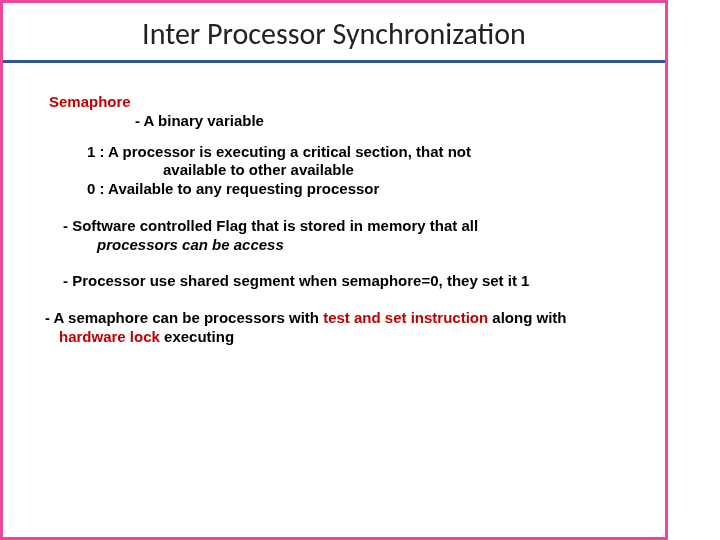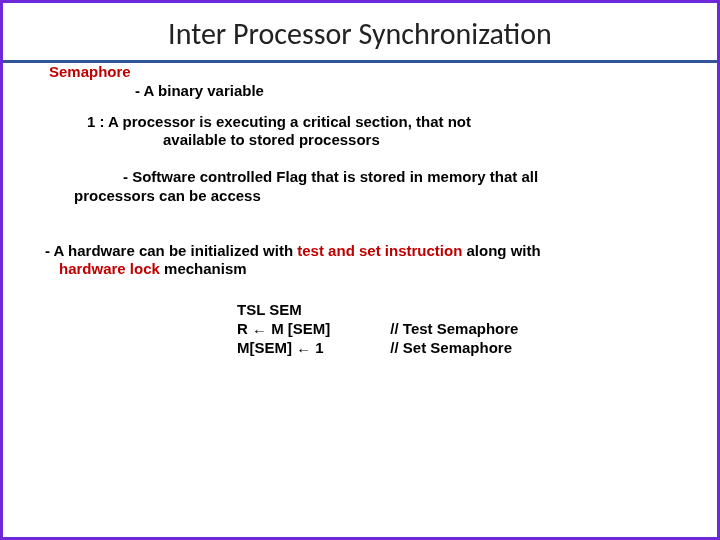--- a/index.html
+++ b/index.html
@@ -4,42 +4,42 @@
 <style>
   * { margin: 0; padding: 0; box-sizing: border-box; }
   body {
     width: 720px;
     height: 540px;
     background: #fff;
     font-family: Arial, "Helvetica Neue", Helvetica, sans-serif;
     overflow: hidden;
   }
   .slide {
-    width: 720px;
+    width: 668px;
     height: 540px;
-    border: 3px solid #6d28d9;
+    border: 3px solid #ec4899;
     background: #fff;
     position: relative;
   }
   .title {
     font-family: "Calibri Light", Calibri, Arial, sans-serif;
     font-size: 30px;
     color: #222;
     text-align: center;
     margin-top: 12px;
     font-weight: 400;
   }
   .rule {
     height: 3px;
     background: #2f5597;
     margin-top: 8px;
     width: 100%;
   }
   .content {
-    padding: 0 24px 0 24px;
+    padding: 30px 24px 0 24px;
     font-family: Arial, sans-serif;
     font-size: 15px;
     font-weight: bold;
     color: #000;
     line-height: 1.25;
   }
   .sem-head {
     color: #c00000;
     margin-left: 22px;
   }
@@ -48,24 +48,25 @@
   }
   .gap { height: 12px; }
   .gap-lg { height: 18px; }
   .lvl2 {
     margin-left: 60px;
   }
   .lvl2b {
     margin-left: 136px;
   }
   .para {
-    margin-left: 96px;
+    margin-left: 36px;
   }
   .para2 {
-    margin-left: 47px;
+    margin-left: 70px;
+    font-style: italic;
   }
   .outer {
     margin-left: 18px;
   }
   .outer2 {
     margin-left: 32px;
   }
   .red { color: #c00000; }
   .tsl-wrap {
     margin-top: 22px;
@@ -91,47 +92,37 @@
   <div class="rule"></div>
 
   <div class="content">
 
     <div class="sem-head">Semaphore</div>
     <div class="lvl1">- A binary variable</div>
 
     <div class="gap"></div>
 
     <div class="lvl2">1 :  A processor is executing a critical section, that not</div>
-    <div class="lvl2b">available to stored processors</div>
+    <div class="lvl2b">available to other available</div>
+    <div class="lvl2">0 :  Available to any requesting processor</div>
 
     <div class="gap-lg"></div>
 
     <div class="para">- Software controlled Flag that is stored in memory that all</div>
     <div class="para2">processors can be access</div>
 
     <div class="gap-lg"></div>
 
+    <div class="para">- Processor use shared segment when semaphore=0, they set it 1</div>
 
     <div class="gap-lg"></div>
 
     <div class="outer">
-      <span>- A hardware can be initialized with </span><span class="red">test and set instruction</span><span> along with</span>
+      <span>- A semaphore can be processors with </span><span class="red">test and set instruction</span><span> along with</span>
     </div>
     <div class="outer2">
-      <span class="red">hardware lock</span><span> mechanism</span>
+      <span class="red">hardware lock</span><span> executing</span>
     </div>
 
-    <div class="tsl-wrap">
-      <div class="tsl-col">
-        <div>TSL SEM</div>
-        <div><span>R </span><span class="arrow">←</span><span> M [SEM]</span></div>
-        <div><span>M[SEM] </span><span class="arrow">←</span><span> 1</span></div>
-      </div>
-      <div class="tsl-col">
-        <div>&nbsp;</div>
-        <div>// Test Semaphore</div>
-        <div>// Set Semaphore</div>
-      </div>
-    </div>
 
   </div>
 
 </div>
 
 </body></html>

